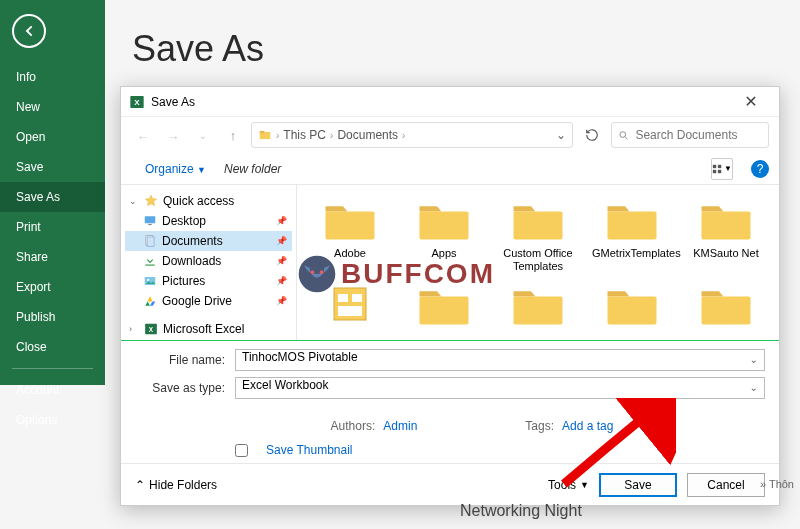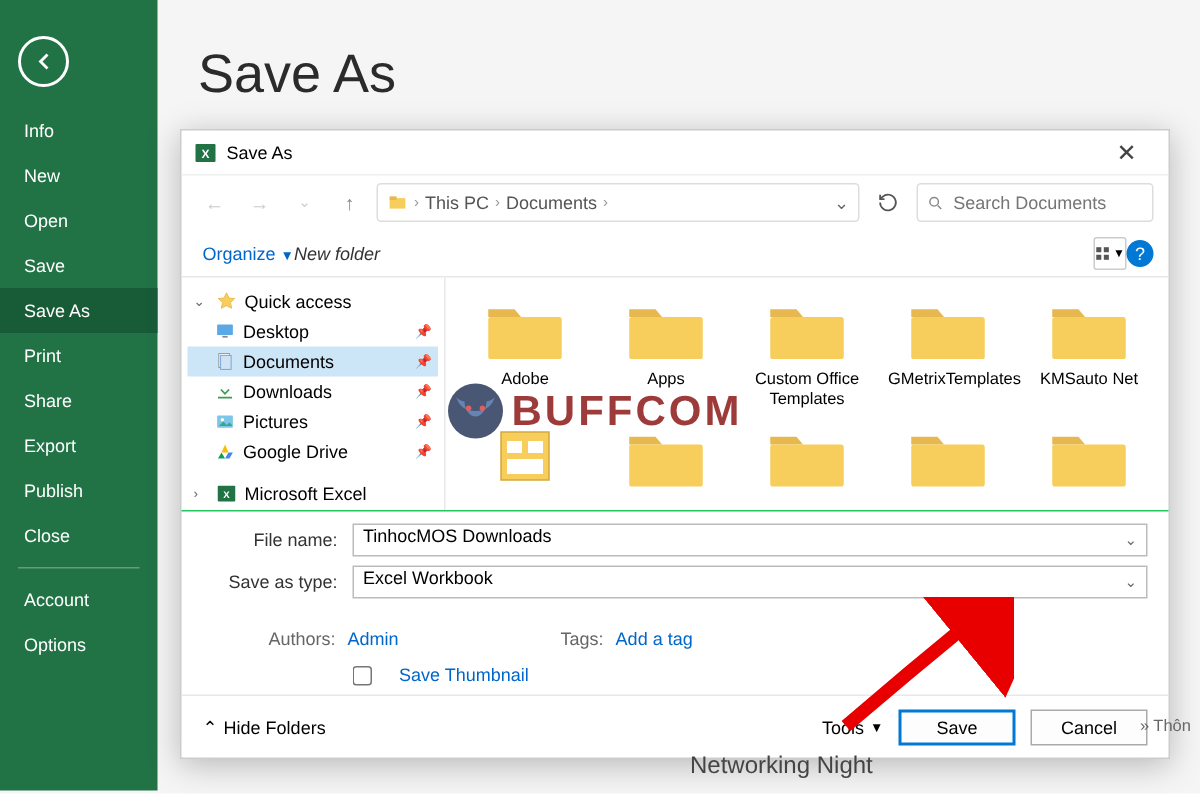--- a/index.html
+++ b/index.html
@@ -1,19 +1,19 @@
 <!DOCTYPE html>
 <html><head>
 <meta charset="utf-8">
 <style>
 * { box-sizing: border-box; margin: 0; padding: 0; font-family: "Segoe UI", Arial, sans-serif; }
 body { width: 800px; height: 529px; overflow: hidden; background: #f5f5f5; position: relative; }
 
 
-.sidebar { position: absolute; left: 0; top: 0; width: 105px; height: 527px; background: #217346; color: #fff; padding-top: 18px; }
+.sidebar { position: absolute; left: 0; top: 0; width: 105px; height: 385px; background: #217346; color: #fff; padding-top: 8px; }
 .back-btn { width: 34px; height: 34px; border: 2px solid #fff; border-radius: 50%; margin: 6px 12px 14px; display: flex; align-items: center; justify-content: center; cursor: pointer; }
 .back-btn svg { width: 16px; height: 16px; fill: #fff; }
 .side-item { padding: 8px 16px; font-size: 12px; cursor: pointer; }
 .side-item.sel { background: #185c37; }
 .side-sep { height: 1px; background: rgba(255,255,255,.3); margin: 6px 12px; }
 
 
 .page-title { position: absolute; left: 132px; top: 28px; font-size: 36px; font-weight: 300; color: #2b2b2b; }
 
 
@@ -28,21 +28,21 @@
 .navrow .navbtn.dis { color: #ccc; }
 .breadcrumb { flex: 1; display: flex; align-items: center; gap: 4px; border: 1px solid #ddd; height: 26px; padding: 0 6px; border-radius: 3px; font-size: 12px; }
 .breadcrumb .bc-ic { width: 14px; height: 14px; }
 .breadcrumb .chev { color: #999; font-size: 10px; }
 .breadcrumb .dd { margin-left: auto; color: #666; }
 .refresh { width: 26px; height: 26px; display: flex; align-items: center; justify-content: center; cursor: pointer; }
 .searchbox { width: 158px; height: 26px; border: 1px solid #ddd; border-radius: 3px; display: flex; align-items: center; padding: 0 6px; gap: 6px; }
 .searchbox svg { width: 13px; height: 13px; fill: #888; }
 .searchbox input { border: none; outline: none; font-size: 12px; width: 100%; color: #888; }
 
-.toolbar { height: 32px; display: flex; align-items: center; padding: 0 10px 0 14px; font-size: 12px; border-bottom: 1px solid #e8e8e8; }
+.toolbar { height: 32px; display: flex; align-items: center; padding: 0 10px 0 24px; gap: 18px; font-size: 12px; border-bottom: 1px solid #e8e8e8; }
 .toolbar .org { color: #0066cc; cursor: pointer; }
 .toolbar .nf { color: #333; cursor: pointer; font-style: italic; }
 .toolbar .spacer { flex: 1; }
 .toolbar .viewbtn { width: 22px; height: 22px; border: 1px solid #ccc; border-radius: 2px; display: flex; align-items: center; justify-content: center; cursor: pointer; }
 .toolbar .help { width: 18px; height: 18px; border-radius: 50%; background: #0078d4; color: #fff; font-size: 12px; display: flex; align-items: center; justify-content: center; cursor: pointer; }
 
 .body { flex: 1; display: flex; overflow: hidden; }
 .navpane { width: 176px; border-right: 1px solid #e8e8e8; padding: 6px 4px; font-size: 12px; overflow: hidden; }
 .tree-item { display: flex; align-items: center; gap: 5px; padding: 3px 4px; cursor: pointer; white-space: nowrap; }
 .tree-item.sel { background: #cde6f7; }
@@ -57,21 +57,21 @@
 .folder .fic { width: 56px; height: 44px; margin-bottom: 4px; }
 .folder .flbl { line-height: 1.15; max-width: 80px; }
 .file-grid { margin-top: 4px; }
 .file-ic { width: 40px; height: 40px; }
 
 .bottom { border-top: 1px solid #22c55e; padding: 8px 14px 6px; font-size: 12px; }
 .field-row { display: flex; align-items: center; margin-bottom: 6px; }
 .field-row .flabel { width: 100px; text-align: right; padding-right: 10px; color: #333; }
 .field-row .finput { flex: 1; height: 22px; border: 1px solid #bbb; padding: 0 6px; font-size: 12px; position: relative; }
 .field-row .finput .dd { position: absolute; right: 6px; top: 4px; color: #666; font-size: 10px; }
-.meta-row { display: flex; align-items: center; gap: 8px; margin-top: 20px; padding-left: 44px; }
+.meta-row { display: flex; align-items: center; gap: 8px; margin-top: 20px; padding-left: 44px; justify-content: center; }
 .meta-row .mlabel { color: #666; }
 .meta-row .mval { color: #0066cc; cursor: pointer; }
 .meta-row .tags-l { margin-left: 100px; }
 .chk-row { padding-left: 100px; margin-top: 10px; display: flex; align-items: center; gap: 18px; }
 .chk-row input { width: 13px; height: 13px; }
 .chk-row label { color: #0066cc; font-size: 12px; }
 
 .footer { height: 42px; border-top: 1px solid #e8e8e8; display: flex; align-items: center; padding: 0 14px; gap: 10px; font-size: 12px; }
 .footer .hide { display: flex; align-items: center; gap: 4px; cursor: pointer; }
 .footer .spacer { flex: 1; }
@@ -310,21 +310,21 @@
               <rect class="body" x="4" y="14" width="56" height="32" rx="2"></rect>
             </svg>
         </div>
       </div>
     </div>
   </div>
 
   <div class="bottom">
     <div class="field-row">
       <span class="flabel">File name:</span>
-      <div class="finput"><span>TinhocMOS Downloads</span><span class="dd">⌄</span></div>
+      <div class="finput"><span>TinhocMOS Pivotable</span><span class="dd">⌄</span></div>
     </div>
     <div class="field-row">
       <span class="flabel">Save as type:</span>
       <div class="finput"><span>Excel Workbook</span><span class="dd">⌄</span></div>
     </div>
     <div class="meta-row">
       <span class="mlabel">Authors:</span>
       <span class="mval">Admin</span>
       <span class="mlabel tags-l">Tags:</span>
       <span class="mval">Add a tag</span>

